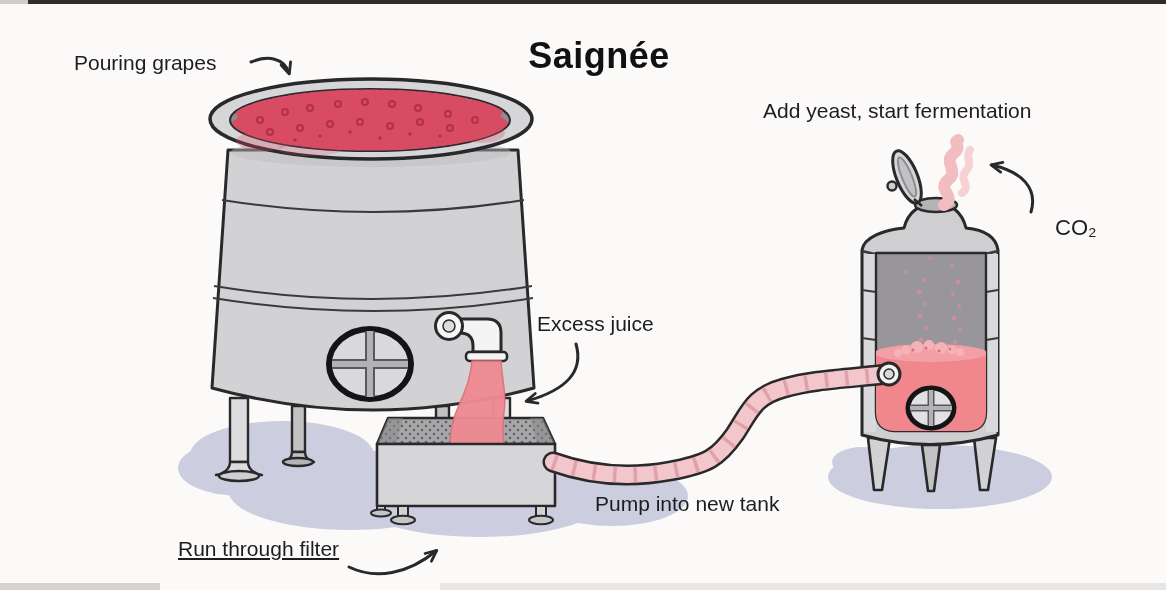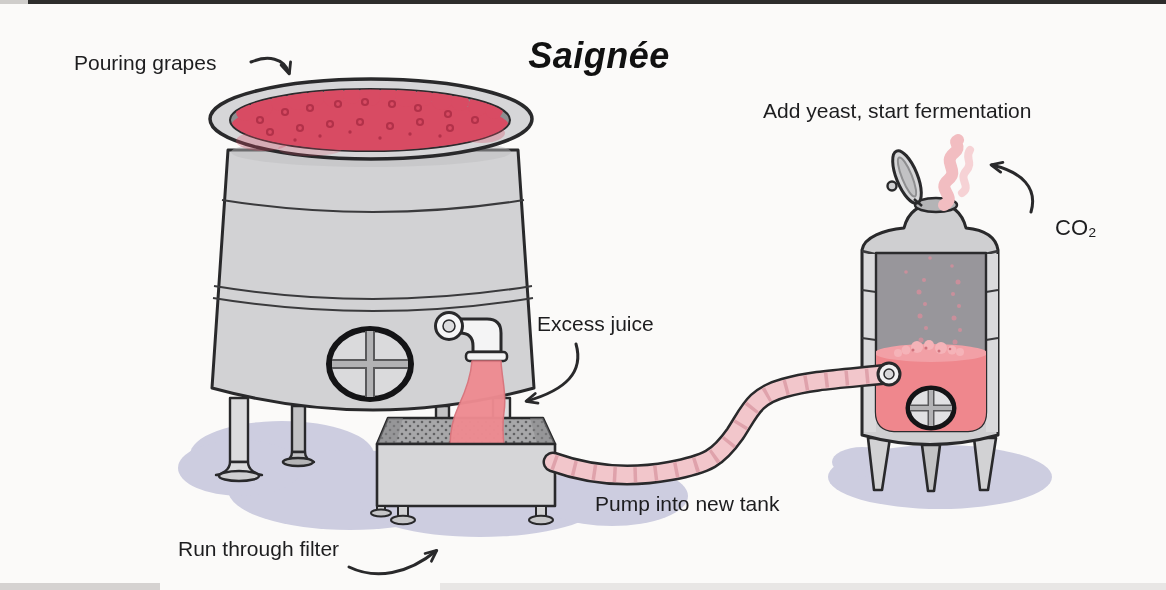--- a/index.html
+++ b/index.html
@@ -7,27 +7,27 @@
     --c-tank-gray:#d2d2d4; --c-grape-red:#d84b63; --c-juice-pink:#ee8b91;
     --c-hose-pink:#f2c6cb; --c-liquid-pink:#ef878d; --c-smoke-pink:#f2bdc1;
     --c-shadow-lavender:#cdcde0;
   }
   html,body{margin:0;padding:0;}
   body{font-family:"Liberation Sans","DejaVu Sans",sans-serif;background:#fff;}
   .stage{position:relative;width:1166px;height:590px;overflow:hidden;background:var(--c-background);}
   .stage svg{position:absolute;left:0;top:0;}
   .label{position:absolute;color:var(--c-text);font-size:21px;line-height:1.15;white-space:nowrap;}
   .title{position:absolute;left:449px;top:35px;width:300px;text-align:center;color:#111;
-         font-size:36px;font-weight:bold;font-style:italic;letter-spacing:.5px;}
+         font-size:36px;font-weight:bold;letter-spacing:.5px;}
   .lbl-pour{left:74px;top:51px;}
   .lbl-yeast{left:763px;top:99px;}
   .lbl-co2{left:1016px;top:215px;font-size:22px;margin-left:39px;}
   .lbl-excess{left:537px;top:312px;}
   .lbl-pump{left:595px;top:492px;}
-  .lbl-filter{left:178px;top:537px;}
+  .lbl-filter{left:178px;top:537px;text-decoration:underline;}
 </style>
 </head>
 <body>
 
 <div class="stage">
 
 <svg width="1166" height="590" viewBox="0 0 1166 590" xmlns="http://www.w3.org/2000/svg">
   <defs>
     <pattern id="mesh-dots" patternUnits="userSpaceOnUse" width="8" height="8">
       <rect width="8" height="8" fill="#a7a7a9"></rect>

